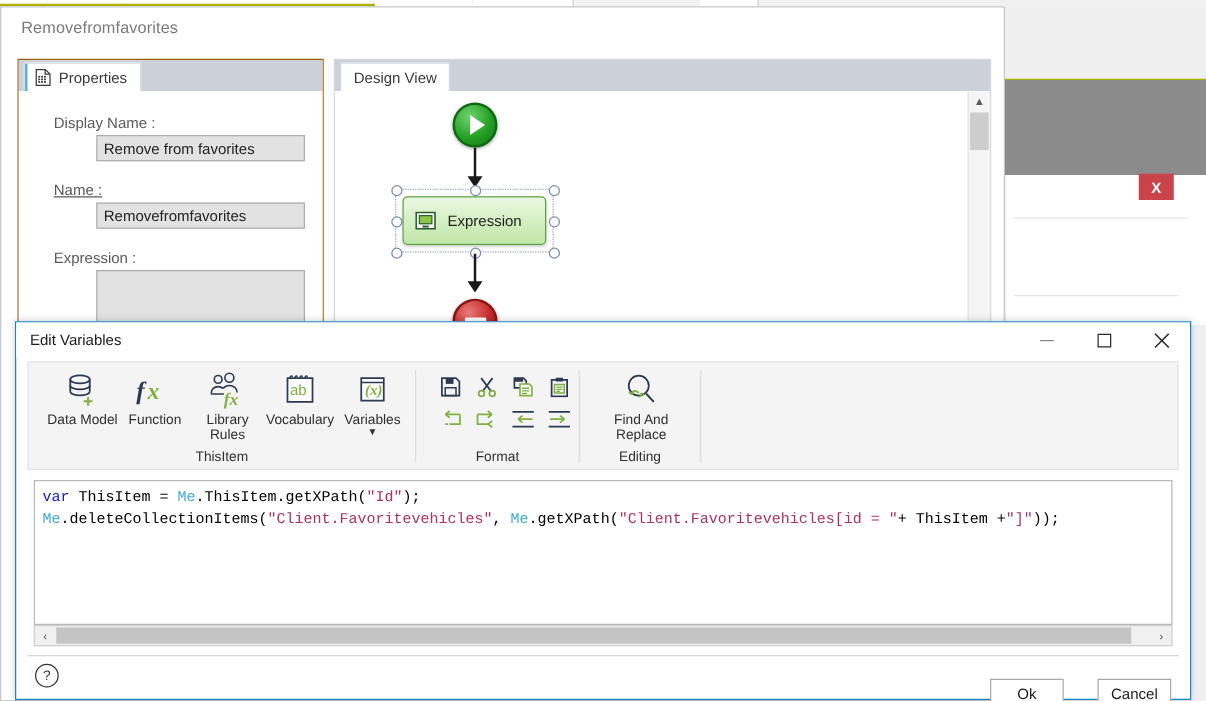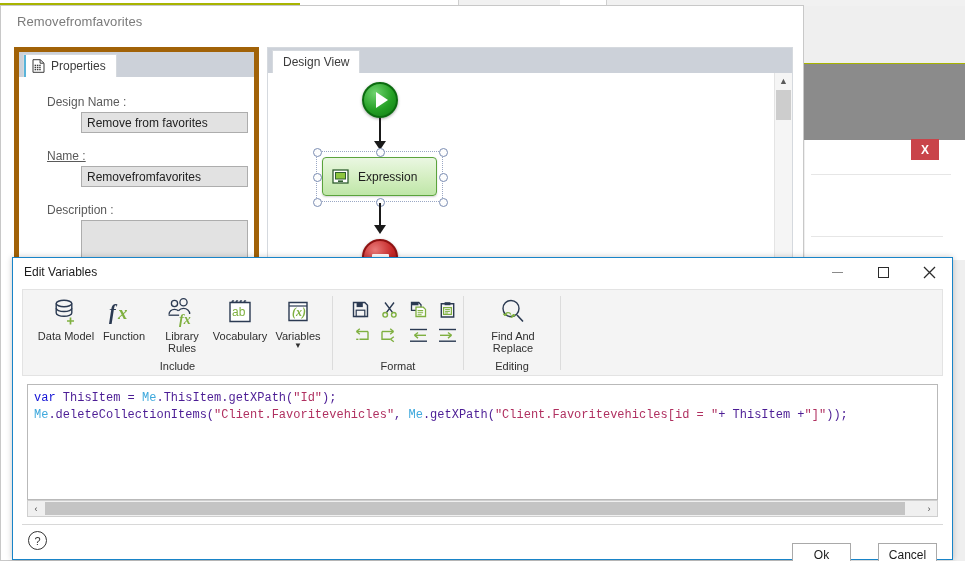--- a/index.html
+++ b/index.html
@@ -33,21 +33,21 @@
     border:1px solid #c8c8c8;box-sizing:border-box;
   }
   #back-window-title{
     position:absolute;left:16px;top:8px;font-size:13px;color:#7b7b7b;
     font-family:"Liberation Sans", sans-serif;letter-spacing:.1px;
   }
 
   
   #properties-panel{
     position:absolute;left:13px;top:41px;width:245px;height:225px;
-    background:#ffffff;border:5px solid #a16207;box-sizing:border-box;
+    background:#ffffff;border:1px solid #a16207;box-sizing:border-box;
   }
   #properties-tabstrip{
     position:absolute;left:0;top:0;width:100%;height:25px;background:#ccd1d9;
   }
   #properties-tab{
     position:absolute;left:4px;top:2px;height:23px;padding:0 10px 0 8px;
     background:#ffffff;border:1px solid #d5d9de;border-bottom:none;box-sizing:border-box;
     display:flex;align-items:center;gap:6px;font-size:12px;color:#3b3b3b;
   }
   .tab-accent{position:absolute;left:0;top:0;width:2px;height:100%;background:#59b4d9;}
@@ -140,21 +140,21 @@
 
   
   #code-editor{
     position:absolute;left:14px;top:126px;right:14px;height:116px;
     background:#ffffff;border:1px solid #b9b9b9;box-sizing:border-box;overflow:hidden;
   }
   #code-lines{position:absolute;left:6px;top:5px;right:4px;font-family:"Liberation Mono", monospace;font-size:12px;line-height:17px;white-space:pre;}
   .tok-kw{color:#1414d6;}
   .tok-obj{color:#3fa9dd;}
   .tok-str{color:#b03060;}
-  .tok-plain{color:#4c1d95;}
+  .tok-plain{color:#000000;}
   #code-hscroll{position:absolute;left:14px;top:242px;right:14px;height:17px;background:#f0f0f0;border:1px solid #cfcfcf;box-sizing:border-box;}
   .hs-arrow{position:absolute;top:0;width:16px;height:15px;display:flex;align-items:center;justify-content:center;font-size:9px;color:#4a4a4a;}
   #hs-thumb{position:absolute;left:17px;top:1px;width:860px;height:13px;background:#c4c4c4;}
 
   #dialog-footer{position:absolute;left:9px;right:9px;top:266px;height:32px;background:#ffffff;border-top:1px solid #d8d8d8;}
   #help-icon{position:absolute;left:6px;top:6px;width:17px;height:17px;border:1.3px solid #333;border-radius:50%;display:flex;align-items:center;justify-content:center;font-size:11px;color:#333;}
   .dlg-btn{
     position:absolute;top:18px;width:59px;height:23px;background:#ffffff;border:1px solid #a9a9a9;
     box-sizing:border-box;display:flex;align-items:center;justify-content:center;font-size:12px;color:#1b1b1b;
     font-family:"Liberation Sans", sans-serif;
@@ -208,27 +208,27 @@
             <rect x="2.6" y="9.9" width="1.5" height="1.4"></rect>
               <rect x="4.9" y="9.9" width="1.5" height="1.4"></rect>
             <rect x="7.2" y="9.9" width="1.5" height="1.4"></rect>
           </g>
         </svg>
       </span>
       <span>Properties</span>
     </div>
 
     <div id="properties-body">
-      <div id="fld-display-label" class="field-label">Design Name :</div>
+      <div id="fld-display-label" class="field-label">Display Name :</div>
       <div id="fld-display-input" class="field-box">Remove from favorites</div>
 
       <div id="fld-name-label" class="field-label">Name :</div>
       <div id="fld-name-input" class="field-box">Removefromfavorites</div>
 
-      <div id="fld-desc-label" class="field-label">Description :</div>
+      <div id="fld-desc-label" class="field-label">Expression :</div>
       <div id="fld-desc-input" class="field-box"></div>
     </div>
   </div>
 
   <div id="design-panel">
     <div id="design-tabstrip"></div>
     <div id="design-tab">
       <span>Design View</span>
     </div>
 
@@ -352,21 +352,21 @@
           <svg width="30" height="30" viewBox="0 0 30 30">
             <path d="M6 5.5h18v18H6z" fill="#ffffff" stroke="#2b3a52" stroke-width="1.4"></path>
             <path d="M6 9h18" stroke="#2b3a52" stroke-width="1.2"></path>
             <text x="9" y="19" font-family="Liberation Serif, serif" font-size="12" font-style="italic" font-weight="bold" fill="#7fb040">(x)</text>
           </svg>
         </div>
         <div class="lbl">Variables</div>
         <div style="font-size:8px;color:#2f2f2f;line-height:7px;">▼</div>
       </div>
 
-      <div class="rib-group-label">Include</div>
+      <div class="rib-group-label">ThisItem</div>
     </div>
     <div class="rib-sep" style="left:309px;"></div>
 
     <div class="rib-group" style="left:310px;width:130px;">
       <div class="small-btn" style="left:16px;top:10px;">
         <span>
           <svg width="17" height="17" viewBox="0 0 17 17">
             <path d="M1.5 1.5h11.3L15.5 4.2v11.3H1.5z" fill="none" stroke="#2b3a52" stroke-width="1.4"></path>
             <rect x="4.6" y="1.5" width="6.2" height="4.6" fill="#2b3a52"></rect>
             <rect x="4.2" y="9.2" width="8.6" height="6.3" fill="none" stroke="#2b3a52" stroke-width="1.2"></rect>

